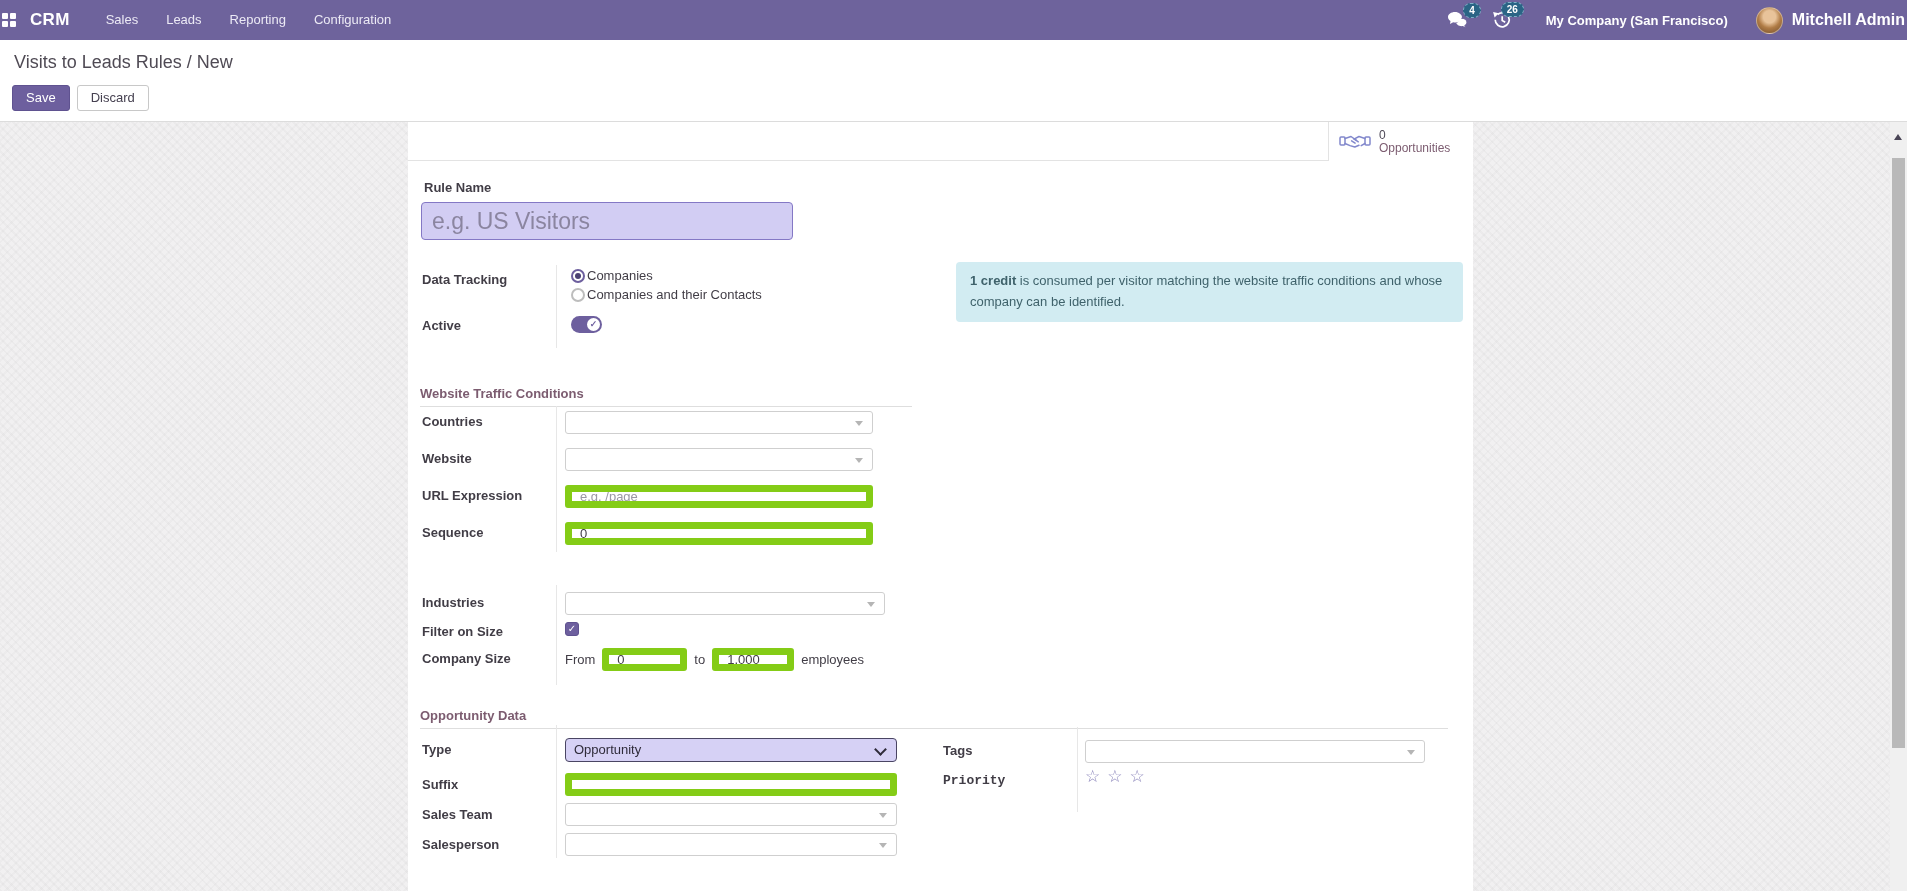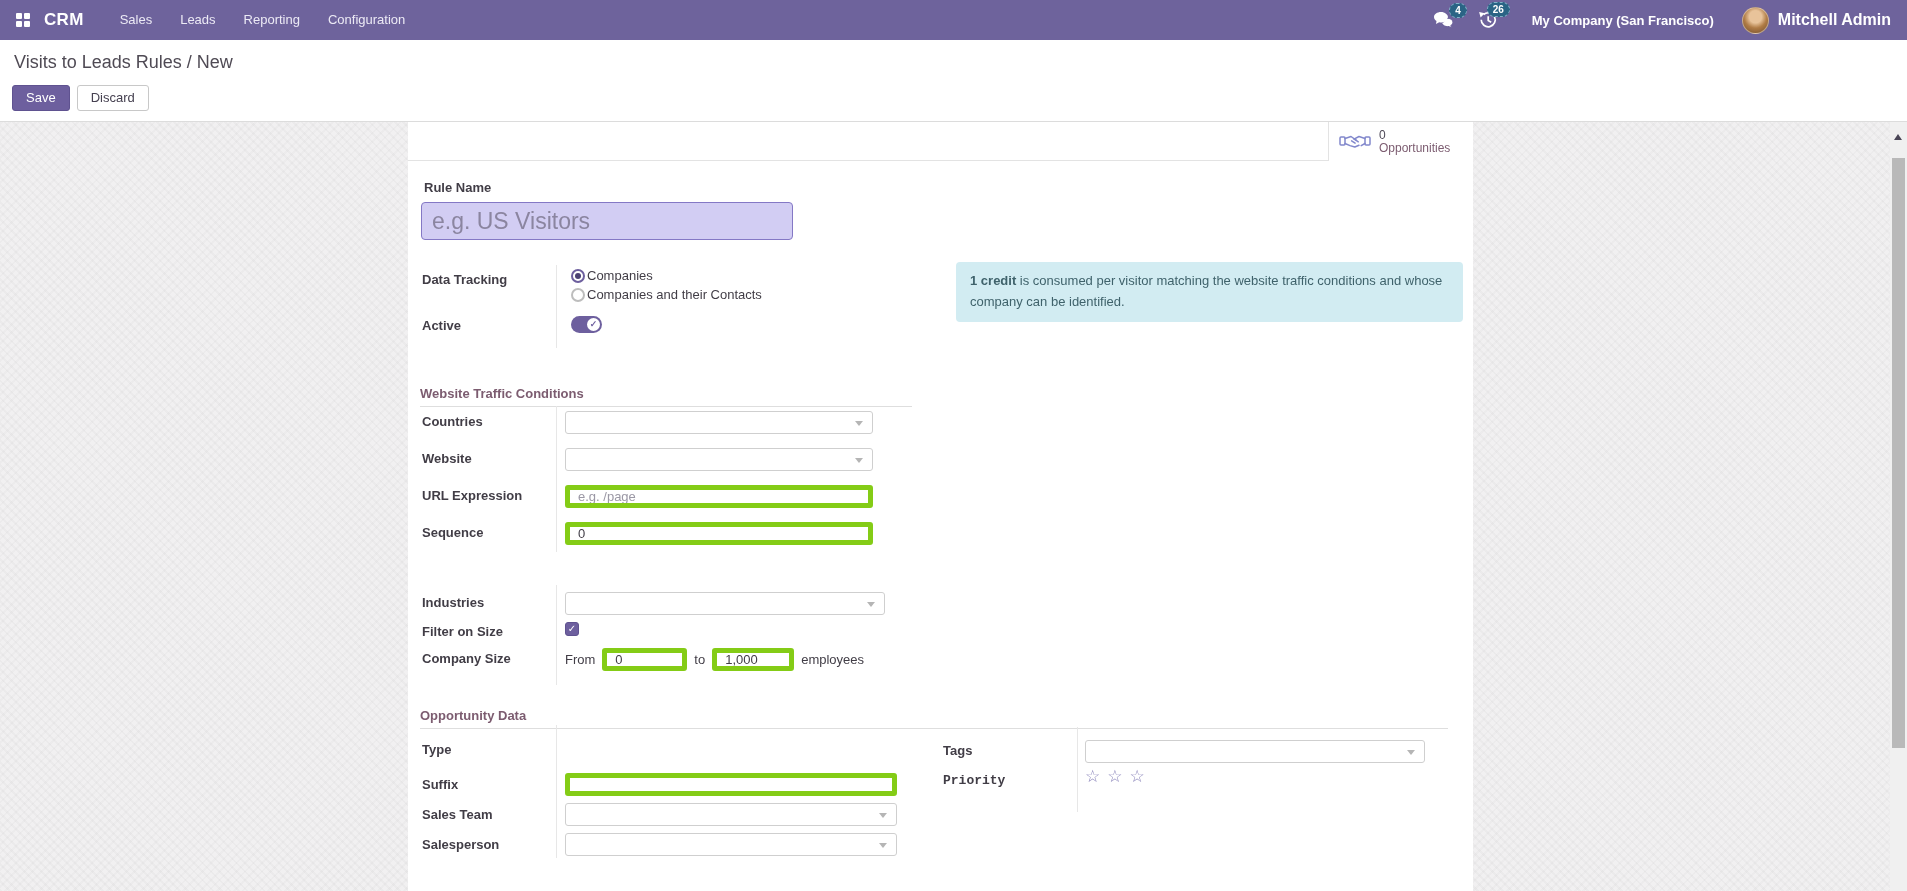--- a/index.html
+++ b/index.html
@@ -1,20 +1,20 @@
 <!DOCTYPE html>
 <html><head>
 <meta charset="utf-8">
 <style>
   * { margin:0; padding:0; box-sizing:border-box; }
   html,body { width:1907px; height:891px; font-family:"Liberation Sans", sans-serif; background:#fff; overflow:hidden; }
   .screen { position:relative; width:1907px; height:891px; }
 
   
-  .navbar { position:absolute; left:0; top:0; width:100%; height:40px; background:#6e639c; display:flex; align-items:center; padding:0 16px; }
+  .navbar { position:absolute; left:0; top:0; width:100%; height:40px; background:#6e639c; display:flex; align-items:center; padding:0 2px; }
   .apps { display:grid; grid-template-columns:6px 6px; gap:2px; margin-right:14px; cursor:pointer; }
   .apps i { width:6px; height:6px; background:#fff; display:block; border-radius:1px; }
   .brand { color:#fff; font-size:17px; font-weight:700; margin-right:26px; letter-spacing:.3px; }
   .menu { display:flex; align-items:center; }
   .menu-item { color:#eceaf5; font-size:13px; padding:0 10px; margin-right:8px; cursor:pointer; line-height:40px; }
   .nav-right { margin-left:auto; display:flex; align-items:center; }
   .icon-wrap { position:relative; margin-right:22px; cursor:pointer; display:flex; align-items:center; }
   .badge { position:absolute; top:-8px; right:-12px; background:#2a6485; color:#fff; font-size:10px; font-weight:700; padding:1px 5px; border-radius:9px; border:1px dashed #7fb0c6; line-height:11px; }
   .nav-company { color:#fff; font-size:13px; font-weight:600; margin:0 28px 0 12px; cursor:pointer; }
   .avatar { width:27px; height:27px; border-radius:50%; background:radial-gradient(circle at 50% 35%, #e8c39a 0 30%, #b07c46 55%, #6e4a28 100%); border:1px solid rgba(255,255,255,.4); margin-right:9px; cursor:pointer; }
@@ -44,21 +44,21 @@
   .stat-count { font-size:12px; color:#4f4a58; display:block; }
   .stat-label { font-size:12px; color:#7c5c70; display:block; }
 
   
   .flabel { position:absolute; font-size:13px; font-weight:700; color:#413d46; white-space:nowrap; }
   .ftext  { font-size:13px; color:#413d46; }
   .vline { position:absolute; width:1px; background:#e7e7e7; }
   .section { position:absolute; border-bottom:1px solid #dedede; padding-bottom:4px; }
   .section span { font-size:13px; font-weight:700; color:#7c5c70; }
 
-  input.txt { position:absolute; height:23px; border:5px solid #84cc16; border-radius:3px; font-size:13px; color:#413d46; padding:0 8px; font-family:"Liberation Sans", sans-serif; background:#fff; }
+  input.txt { position:absolute; height:23px; border:7px solid #84cc16; border-radius:3px; font-size:13px; color:#413d46; padding:0 8px; font-family:"Liberation Sans", sans-serif; background:#fff; }
   input.txt::placeholder { color:#9b98a5; }
   .dd { position:absolute; height:23px; border:1px solid #cfcfcf; border-radius:3px; background:#fff; cursor:pointer; }
   .dd::after { content:""; position:absolute; right:9px; top:50%; margin-top:-2px; border-left:4px solid transparent; border-right:4px solid transparent; border-top:5px solid #b5b5b5; }
 
   .rule-input { position:absolute; left:13px; top:80px; width:372px; height:38px; background:#d2cdf3; border:1px solid #8478c5; border-radius:4px; font-size:23px; padding:0 10px; color:#3c3750; font-family:"Liberation Sans", sans-serif; }
   .rule-input::placeholder { color:#8b85a0; }
 
   .radio-row { position:absolute; display:flex; align-items:center; gap:2px; cursor:pointer; }
   .radio { width:14px; height:14px; border-radius:50%; flex:0 0 auto; }
   .radio.sel { border:2px solid #6d5f9e; position:relative; background:#fff; }
@@ -213,20 +213,21 @@
         <span class="ftext">to</span>
         <input class="txt small" type="text" value="1,000" style="">
         <span class="ftext">employees</span>
       </div>
 
       <div class="section" style="left:12px; top:584px; width:1028px;"><span>Opportunity Data</span></div>
       <div class="vline" style="left:148px; top:603px; height:133px;"></div>
       <div class="vline" style="left:669px; top:605px; height:85px;"></div>
 
       <div class="flabel" style="left:14px; top:620px;">Type</div>
+      <div class="type-select"><span>Opportunity</span></div>
 
       <div class="flabel" style="left:14px; top:655px;">Suffix</div>
       <input class="txt" type="text" style="left: 157px; top: 651px; width: 332px;" value="">
 
       <div class="flabel" style="left:14px; top:685px;">Sales Team</div>
       <div class="dd" style="left:157px; top:681px; width:332px;"></div>
 
       <div class="flabel" style="left:14px; top:715px;">Salesperson</div>
       <div class="dd" style="left:157px; top:711px; width:332px;"></div>
 

